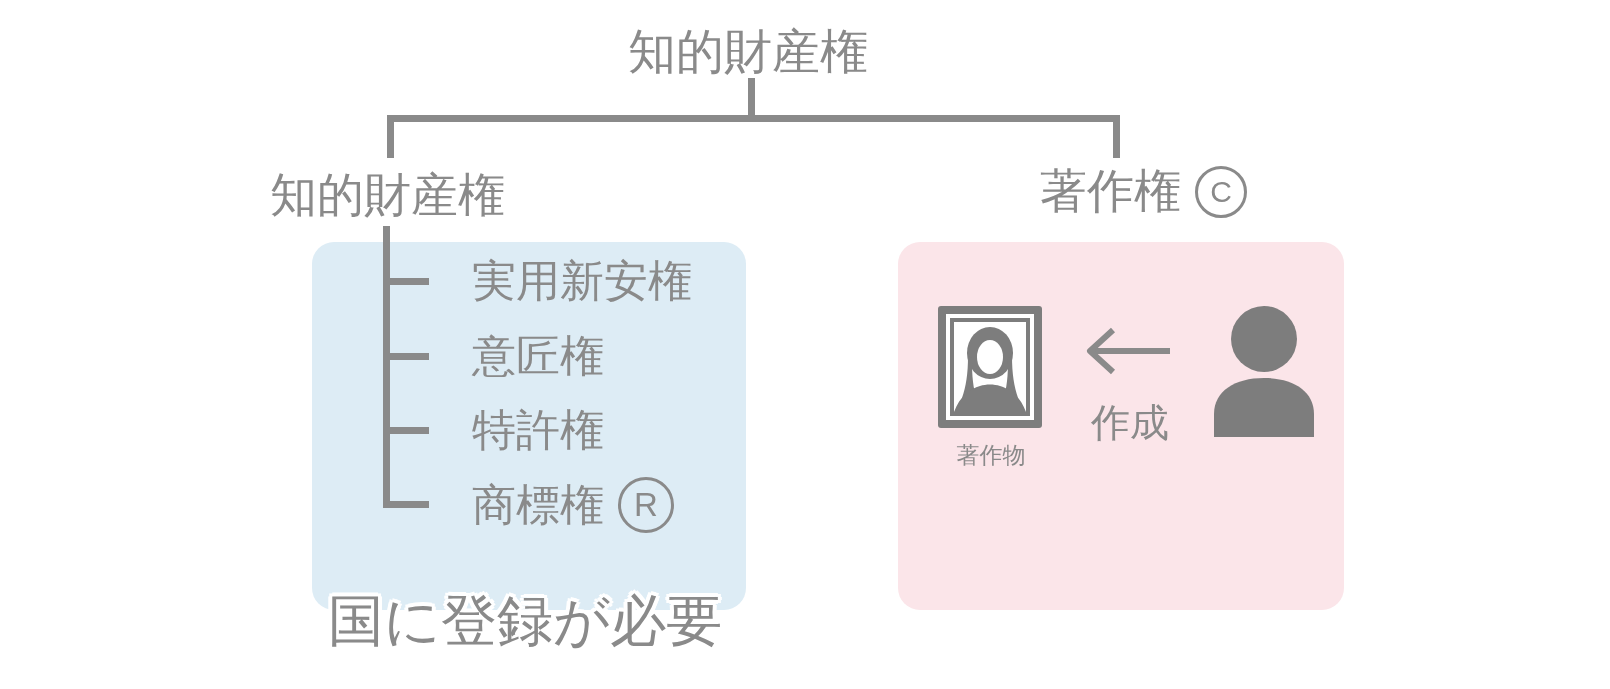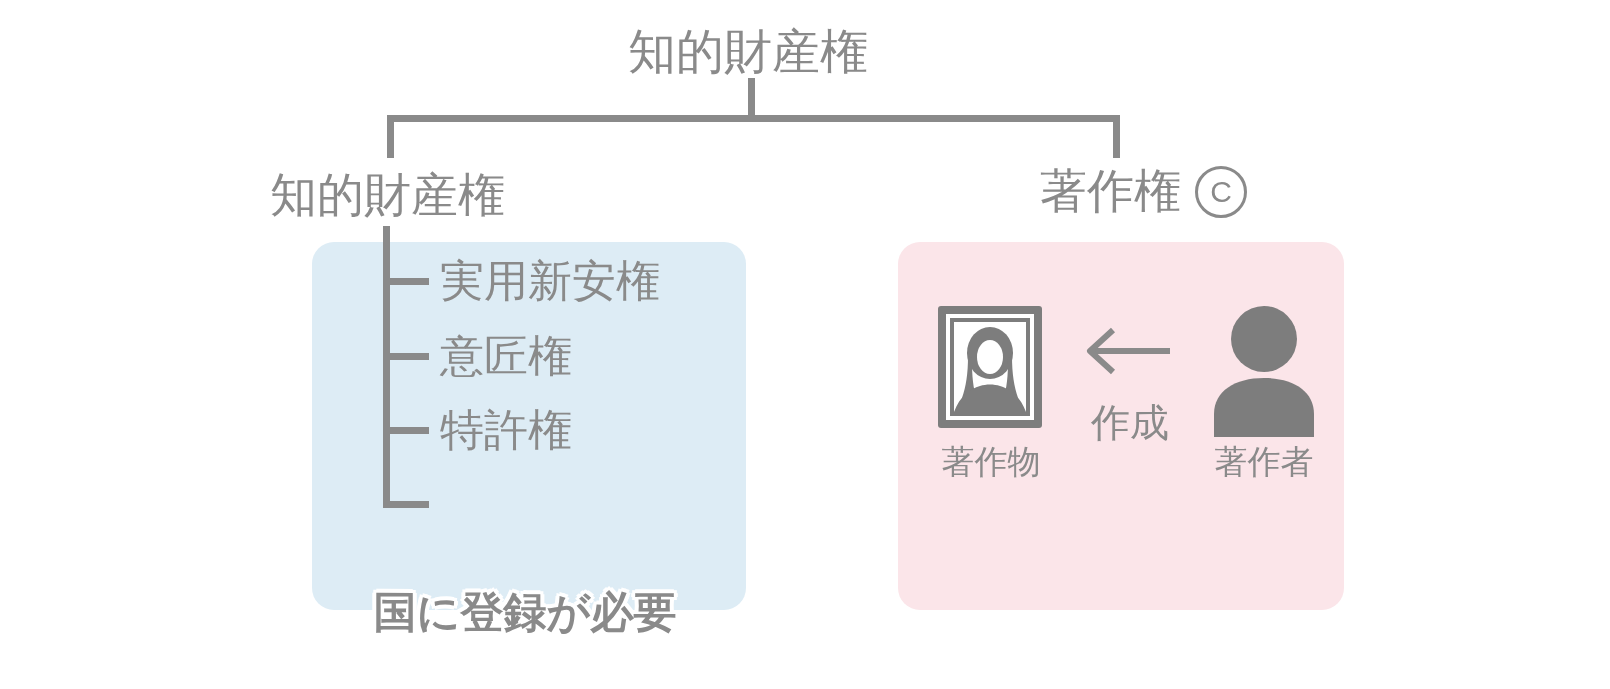--- a/index.html
+++ b/index.html
@@ -8,29 +8,28 @@
     width:1610px;height:689px;
     background:#ffffff;
     overflow:hidden;
     font-family:"Liberation Sans", sans-serif;
     color:#8a8a8a;
   }
   .txt{position:absolute;white-space:nowrap;color:#8a8a8a;font-weight:500;}
   .center{transform:translateX(-50%);}
   .title{font-size:48px;}
   .branch-label{font-size:47px;}
-  .item{font-size:44px;display:flex;align-items:center;height:56px;}
-  .small-label{font-size:33px;}
+  .item{font-size:44px;display:flex;align-items:center;height:56px;margin-left:32px;}
+  .small-label{font-size:23px;}
   .arrow-label{font-size:39px;}
   .caption{
-    font-size:43px;
+    font-size:56px;
     text-shadow:
       -3px -3px 0 #fff, 3px -3px 0 #fff, -3px 3px 0 #fff, 3px 3px 0 #fff,
       0 -4px 0 #fff, 0 4px 0 #fff, -4px 0 0 #fff, 4px 0 0 #fff;
-    font-weight: bold;
   }
   .line{position:absolute;background:#8a8a8a;}
   .box{position:absolute;top:242px;width:434px;height:368px;border-radius:22px;}
   .box.blue{left:312px;background:#ddecf5;}
   .box.pink{left:898px;width:446px;background:#fbe5e9;}
   .circle-sym{
     display:inline-flex;align-items:center;justify-content:center;
     border:3px solid #8a8a8a;border-radius:50%;
     font-size:30px;color:#8a8a8a;box-sizing:border-box;
     margin-left:14px;flex:0 0 auto;
@@ -70,20 +69,24 @@
 
   <div class="txt item" style="left:440px;top:253px;">
     <span>実用新安権</span>
   </div>
   <div class="txt item" style="left:440px;top:402px;">
     <span>特許権</span>
   </div>
   <div class="txt item" style="left:440px;top:328px;">
     <span>意匠権</span>
   </div>
+  <div class="txt item" style="left:440px;top:477px;">
+    <span>商標権</span>
+    <span class="circle-sym r">R</span>
+  </div>
 
   <svg style="left:938px;top:306px;" width="104" height="122" viewBox="0 0 104 122">
     <rect x="0" y="0" width="104" height="122" rx="3" fill="#7d7d7d"></rect>
     <rect x="8" y="8" width="88" height="106" fill="#ffffff"></rect>
     <rect x="12" y="12" width="80" height="98" fill="#7d7d7d"></rect>
     <rect x="16" y="16" width="72" height="90" fill="#ffffff"></rect>
     <ellipse cx="52" cy="47" rx="23" ry="26" fill="#7d7d7d"></ellipse>
     <path d="M30,50 C30,68 28,80 24,92 L38,90 C34,78 34,62 34,52 Z" fill="#7d7d7d"></path>
     <path d="M74,50 C74,68 76,80 80,92 L66,90 C70,78 70,62 70,52 Z" fill="#7d7d7d"></path>
     <ellipse cx="52" cy="51" rx="13" ry="17" fill="#ffffff"></ellipse>
@@ -95,17 +98,16 @@
     <path d="M33,5 L10,26 L33,47" stroke="#8a8a8a" stroke-width="6" fill="none" stroke-linejoin="round"></path>
   </svg>
 
   <svg style="left:1203px;top:305px;" width="122" height="132" viewBox="0 0 122 132">
     <circle cx="61" cy="34" r="33" fill="#7d7d7d"></circle>
     <path d="M11,132 V109 C11,86 32,73 61,73 C90,73 111,86 111,109 V132 Z" fill="#7d7d7d"></path>
   </svg>
 
   <div class="txt arrow-label center" style="left:1130px;top:396px;">作成</div>
   <div class="txt small-label center" style="left:991px;top:440px;">著作物</div>
-  <div class="txt small-label center" style="left:1264px;top:440px;">著作者</div>
 
   <div class="txt caption center" style="left:525px;top:584px;">国に登録が必要</div>
 
 </div>
 
 </body></html>

